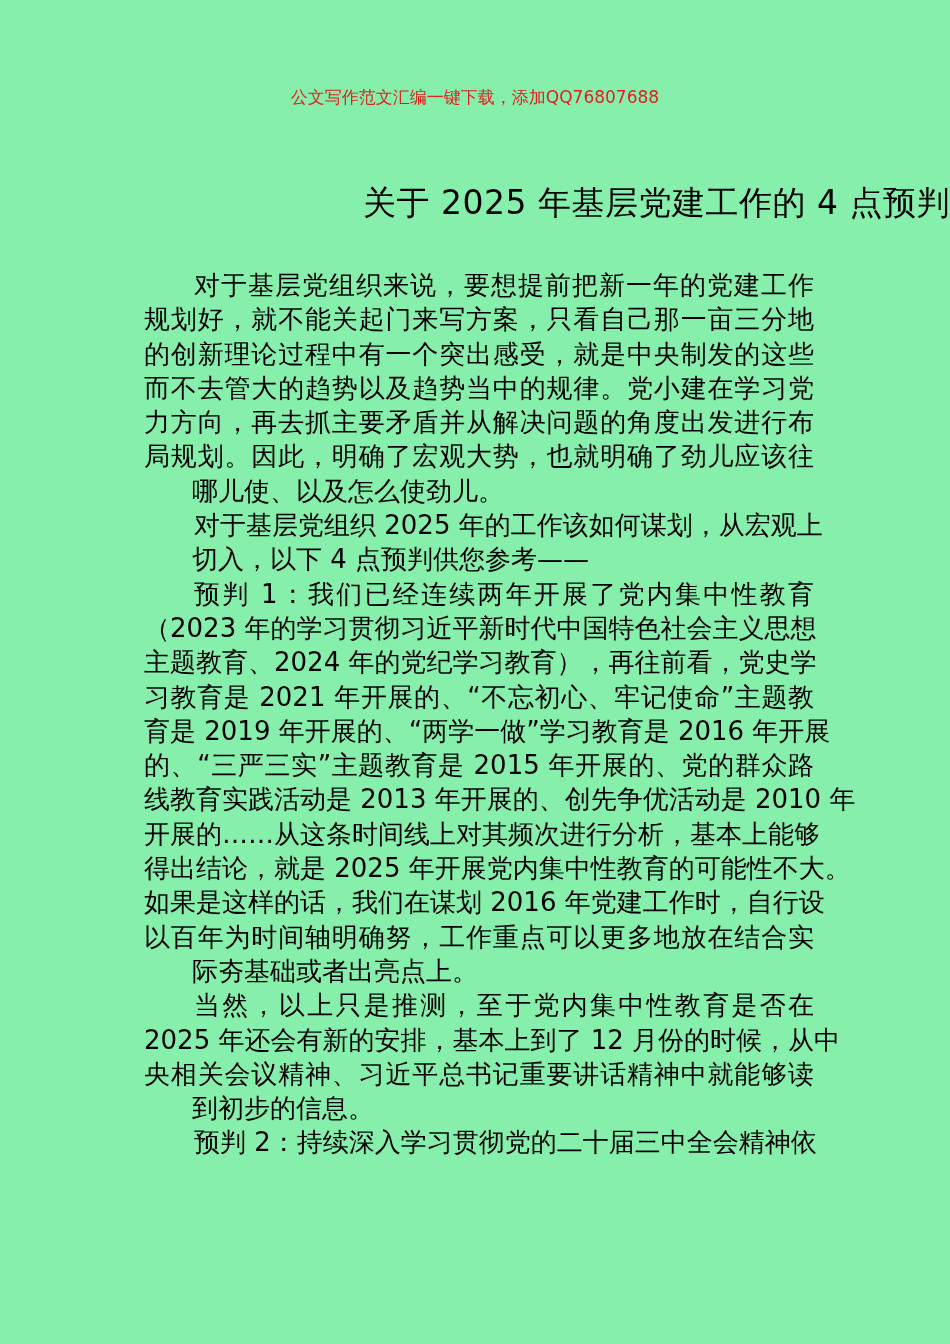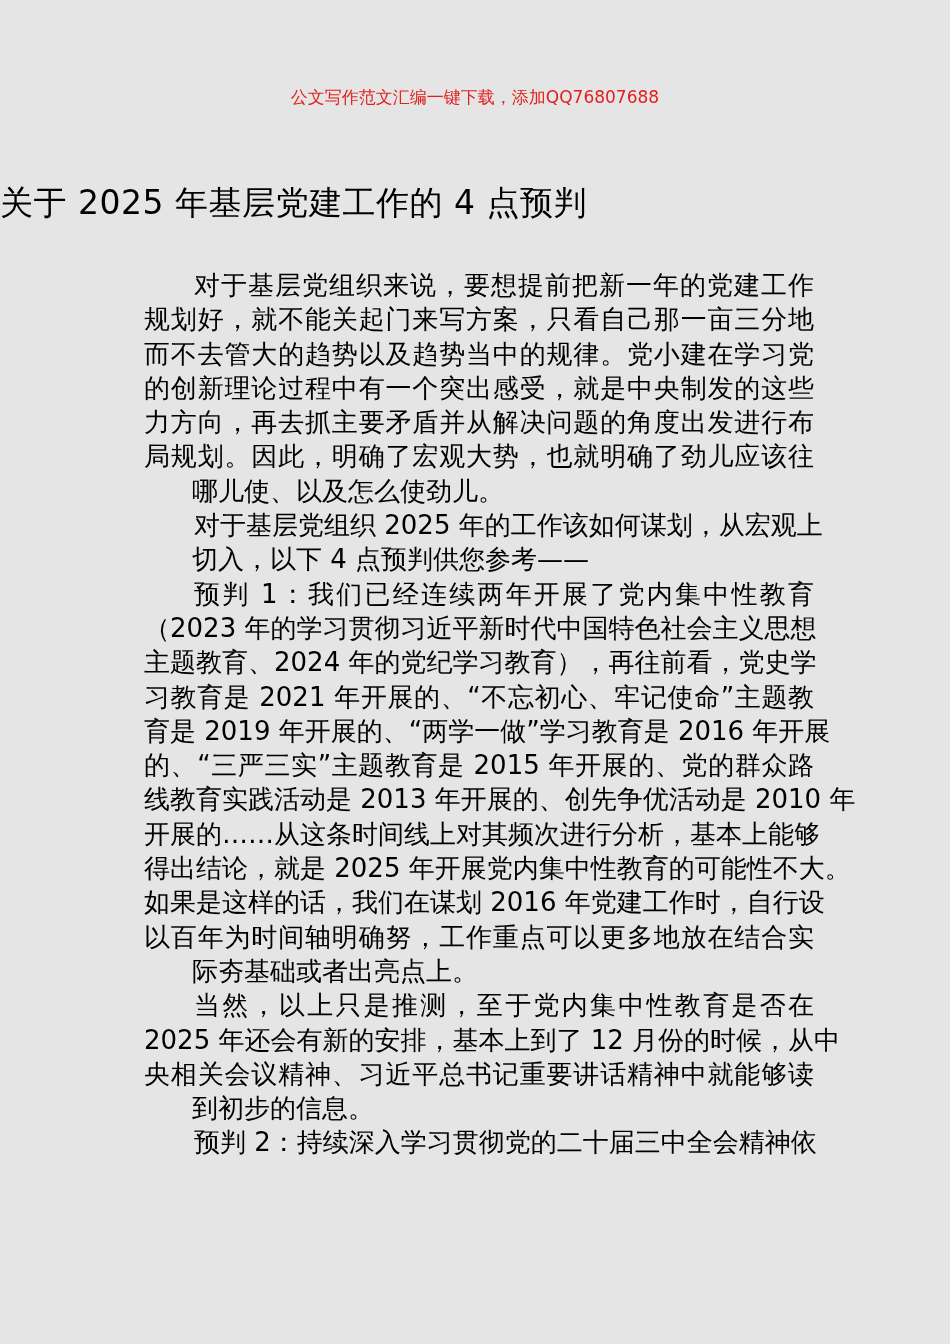--- a/index.html
+++ b/index.html
@@ -12,39 +12,39 @@
       height: 1344px;
       position: relative;
       overflow: hidden;
       font-family: "DejaVu Sans", "Liberation Sans", sans-serif;
       color: #000000;
     }
     .page {
       position: absolute;
       left: 0; top: 0;
       width: 950px; height: 1344px;
-      background: #e5e5e5;
+      background: #86efac;
     }
     .banner {
       position: absolute;
       top: 84px;
       left: 0;
       width: 950px;
       text-align: center;
       font-size: 17px;
       line-height: 26px;
       color: #e0201e;
       white-space: nowrap;
     }
     .title {
       position: absolute;
       top: 178px;
       left: 0;
       width: 950px;
-      text-align: left;
+      text-align: right;
       font-family: "DejaVu Sans", "Liberation Serif", sans-serif;
       font-size: 33px;
       line-height: 50px;
       white-space: nowrap;
       letter-spacing: 0.5px;
     }
     .body-text {
       position: absolute;
       left: 144px;
       top: 268px;
@@ -71,22 +71,22 @@
 <body>
 
 <div class="page">
   <div class="banner">公文写作范文汇编一键下载，添加QQ76807688</div>
   <div class="title">关于 2025 年基层党建工作的 4 点预判</div>
 
   <div class="body-text">
 
     <div class="line first">对于基层党组织来说，要想提前把新一年的党建工作</div>
     <div class="line">规划好，就不能关起门来写方案，只看自己那一亩三分地</div>
+    <div class="line">的创新理论过程中有一个突出感受，就是中央制发的这些</div>
     <div class="line">而不去管大的趋势以及趋势当中的规律。党小建在学习党</div>
-    <div class="line">的创新理论过程中有一个突出感受，就是中央制发的这些</div>
     <div class="line">力方向，再去抓主要矛盾并从解决问题的角度出发进行布</div>
     <div class="line">局规划。因此，明确了宏观大势，也就明确了劲儿应该往</div>
     <div class="line last">哪儿使、以及怎么使劲儿。</div>
 
     <div class="line first">对于基层党组织 2025 年的工作该如何谋划，从宏观上</div>
     <div class="line last">切入，以下 4 点预判供您参考——</div>
 
     <div class="line first">预判 1：我们已经连续两年开展了党内集中性教育</div>
     <div class="line">（2023 年的学习贯彻习近平新时代中国特色社会主义思想</div>
     <div class="line">主题教育、2024 年的党纪学习教育），再往前看，党史学</div>

